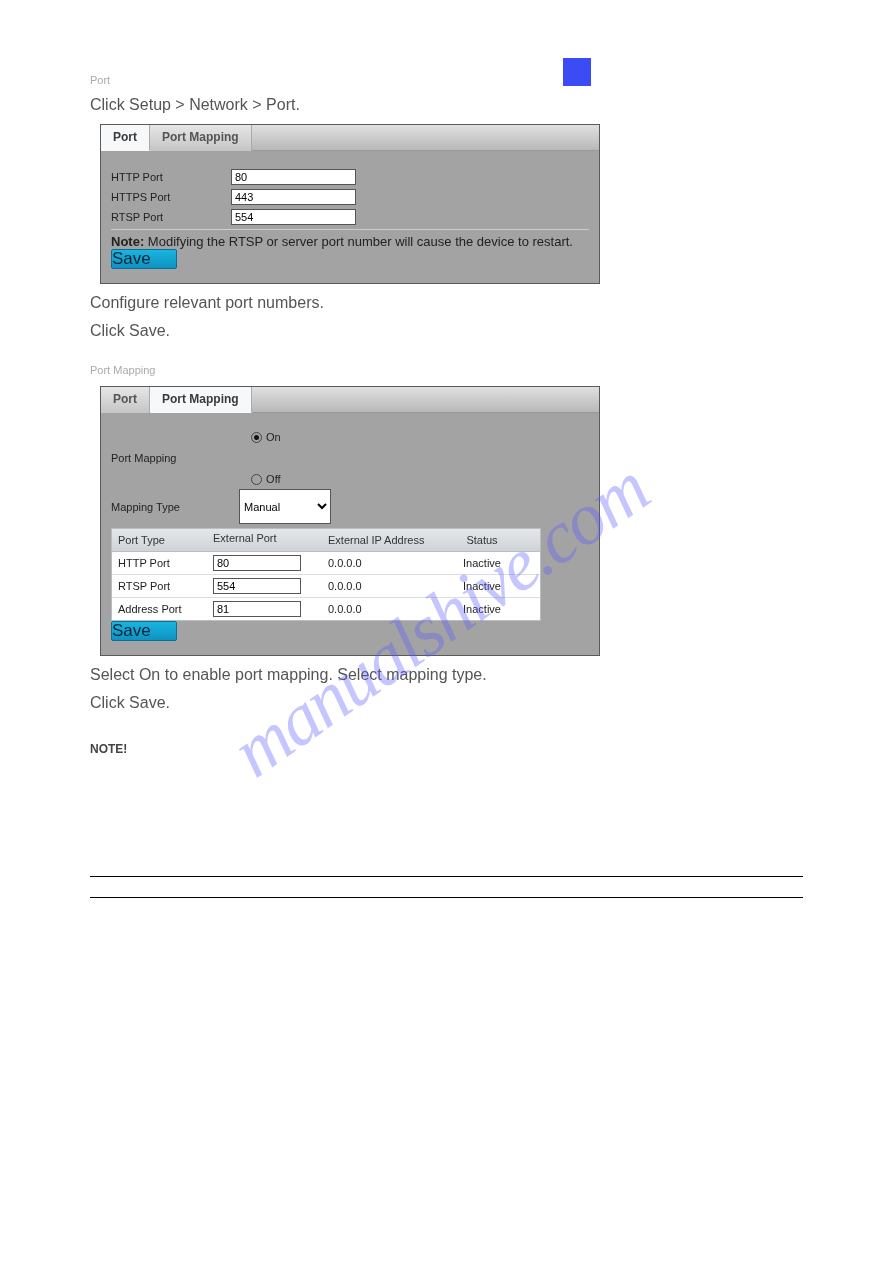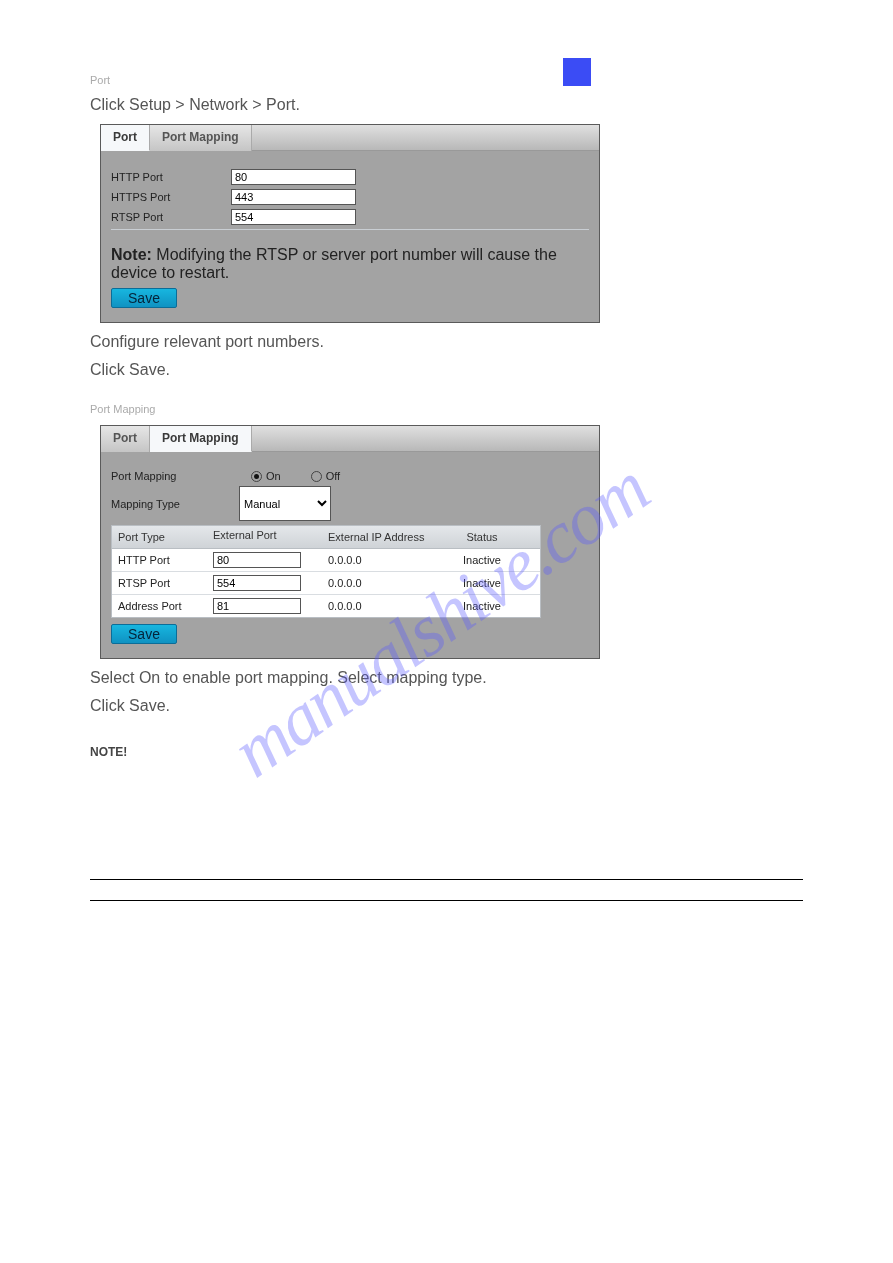--- a/index.html
+++ b/index.html
@@ -98,42 +98,42 @@
   }
   .select-input {
     width: 92px;
     height: 35px;
     border: 1px solid #555;
     background: #fff;
     font-size: 11px;
   }
   .note-line {
     border-top: 1px solid #c9ced3;
-    padding-top: 16px;
-    font-size: 16px;
+    padding-top: 4px;
+    font-size: 13px;
   }
   .note-line .bold { font-weight: bold; }
   .save-btn {
     display: inline-block;
-    margin-top: 6px;
     width: 66px;
     height: 20px;
     background: linear-gradient(#17b6df, #0f92c2);
     border: 1px solid #0b6d98;
     border-radius: 2px;
-    font-size: 14px;
+    font-size: 17px;
     color: #04243a;
-    text-align: center;
+    text-align: left;
     line-height: 18px;
     cursor: pointer;
   }
   .radio-group {
     display: flex;
     align-items: center;
     gap: 30px;
+    flex-direction: column;
   }
   .radio-item {
     display: flex;
     align-items: center;
     gap: 4px;
     font-size: 11px;
   }
   .radio-circle {
     width: 11px; height: 11px;
     border: 1px solid #444;

